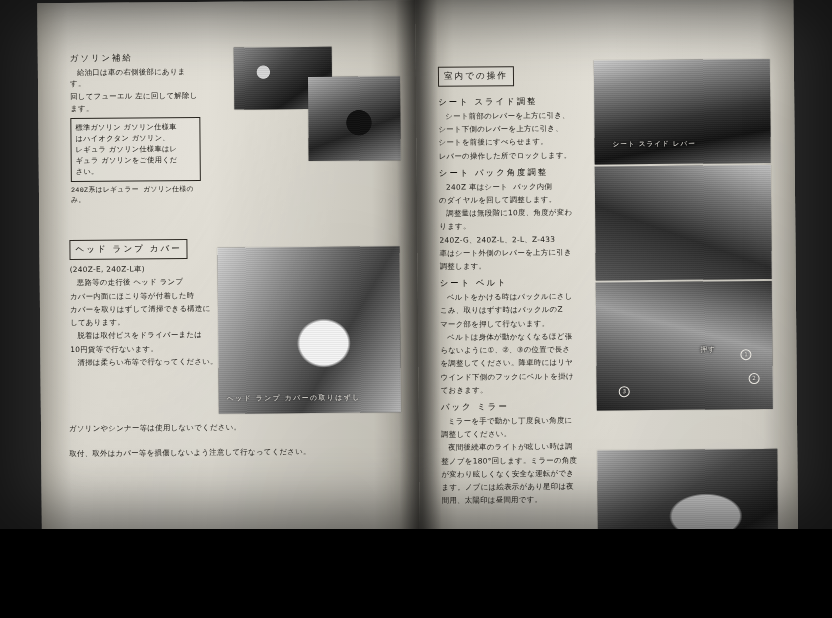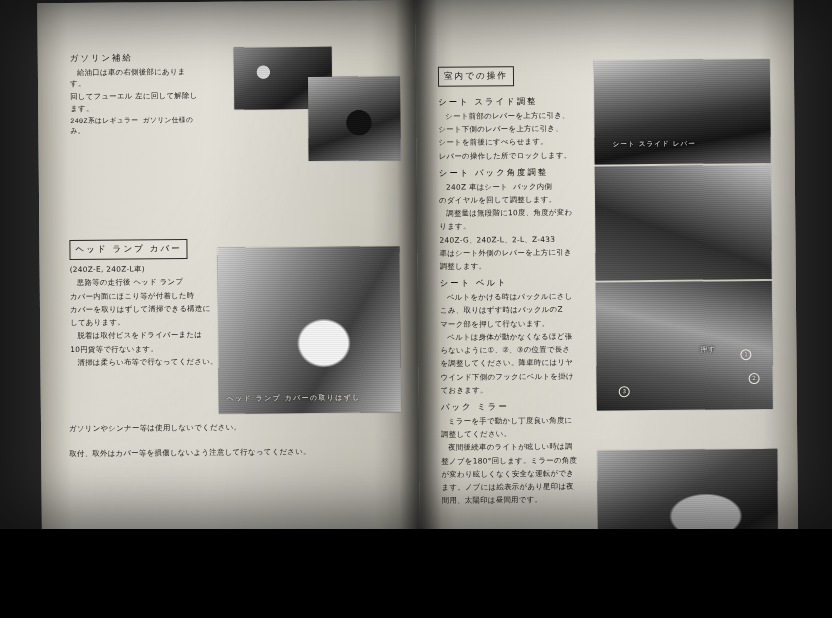--- a/index.html
+++ b/index.html
@@ -222,20 +222,27 @@
   <div class="book">
 
     <div class="page page-left">
       <div class="grain"></div>
 
       <div class="col" style="left:32px; top:44px; width:130px;">
         <div class="heading-plain">ガソリン補給</div>
         <p class="t indent">給油口は車の右側後部にあります。</p>
         <p class="t">回してフューエル 左に回して解除します。</p>
 
+        <div class="note-box">
+          <div>標準ガソリン  ガソリン仕様車</div>
+          <div>はハイオクタン ガソリン、</div>
+          <div>レギュラ ガソリン仕様車はレ</div>
+          <div>ギュラ ガソリンをご使用くだ</div>
+          <div>さい。</div>
+        </div>
 
         <p class="t" style="font-size:6.8px;font-family:Liberation Mono, monospace;">240Z系はレギュラー ガソリン仕様のみ。</p>
       </div>
 
       <div class="col" style="left:30px; top:232px; width:150px;">
         <div class="heading-box">ヘッド ランプ  カバー</div>
         <p class="t">(240Z-E, 240Z-L車)</p>
         <p class="t indent">悪路等の走行後 ヘッド ランプ</p>
         <p class="t">カバー内面にほこり等が付着した時</p>
         <p class="t">カバーを取りはずして清掃できる構造に</p>

